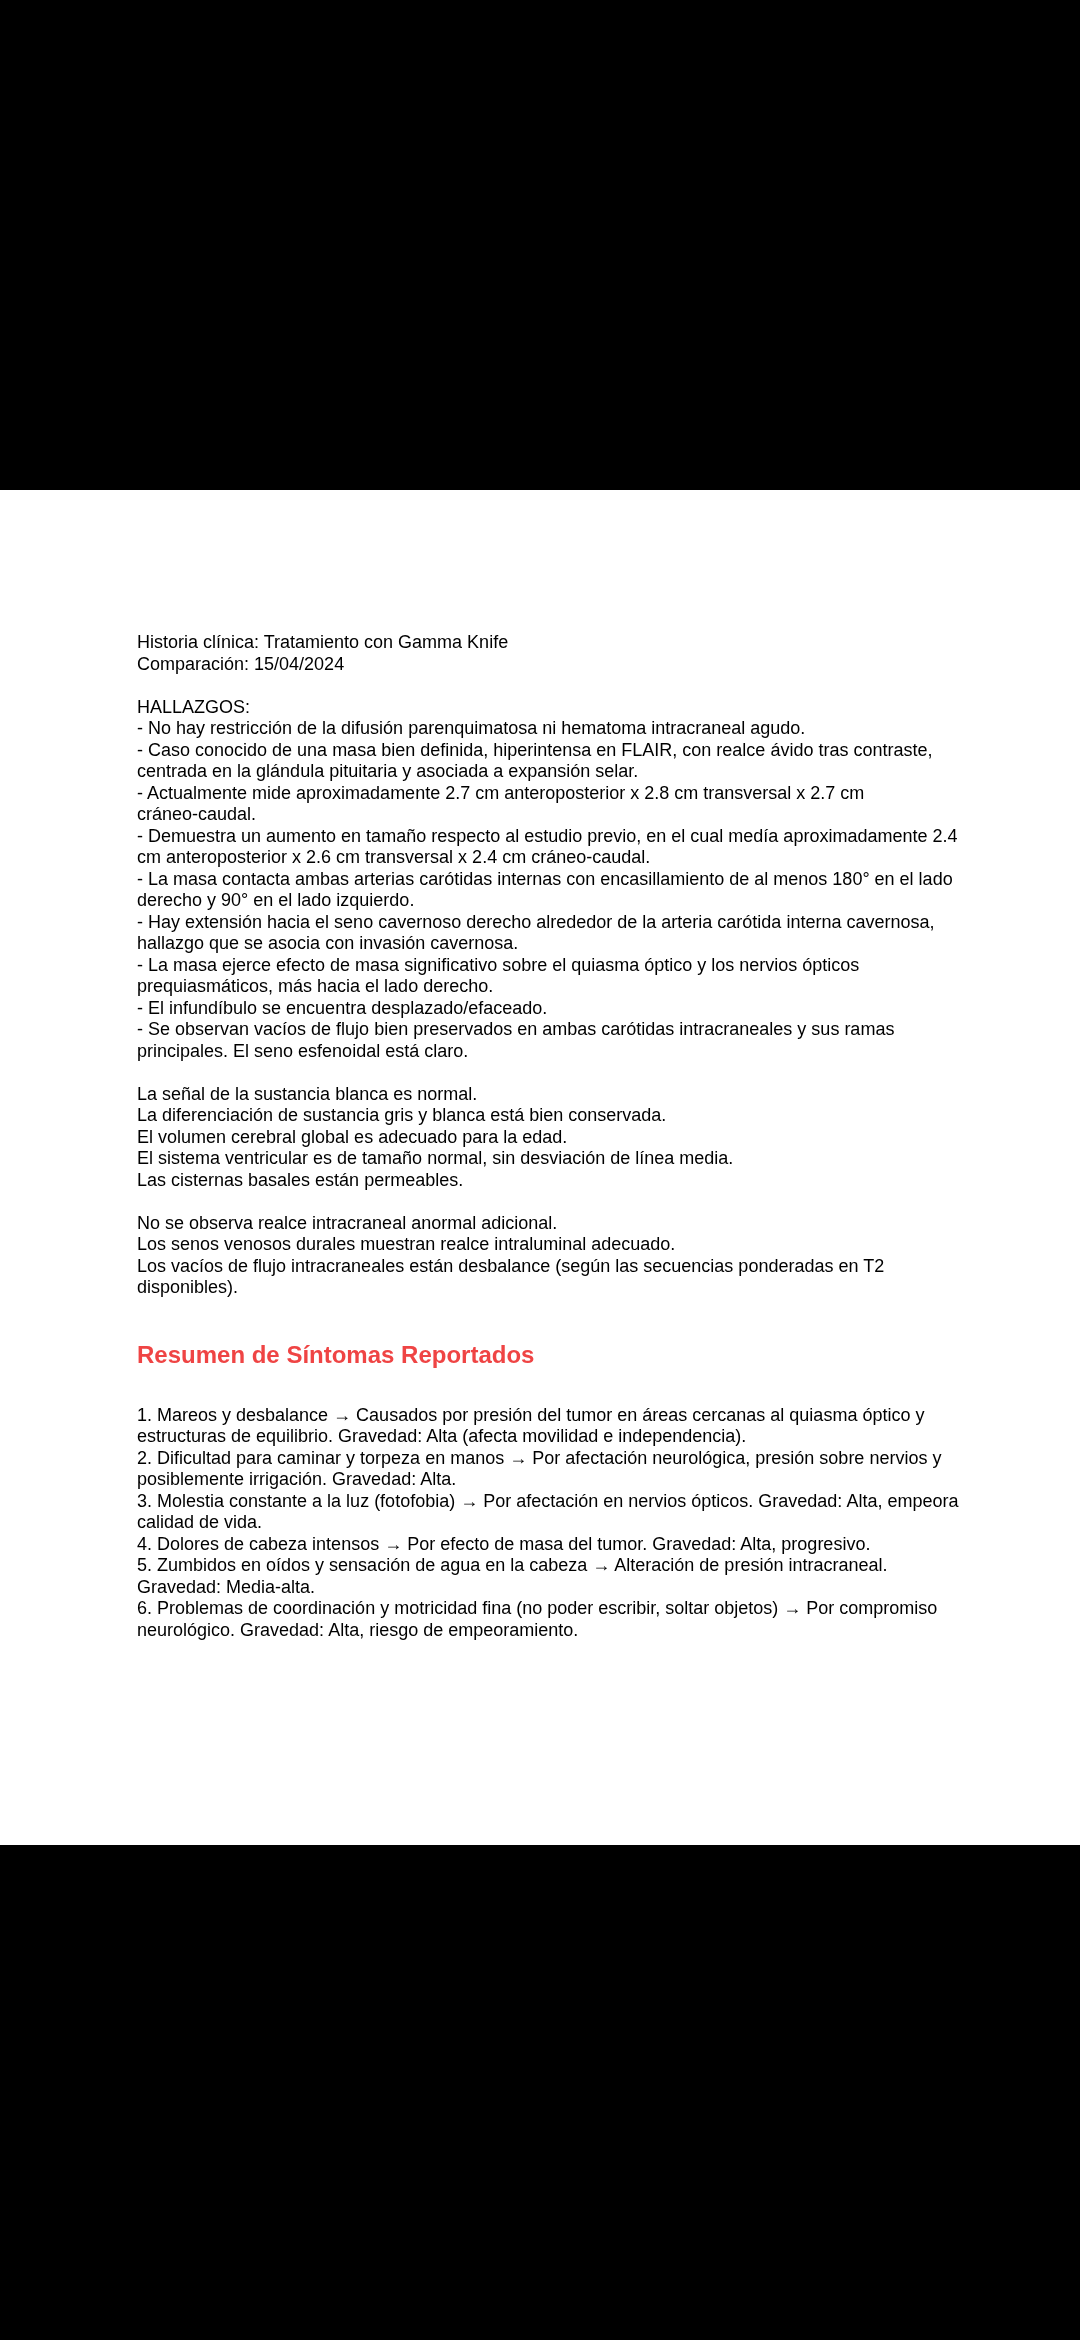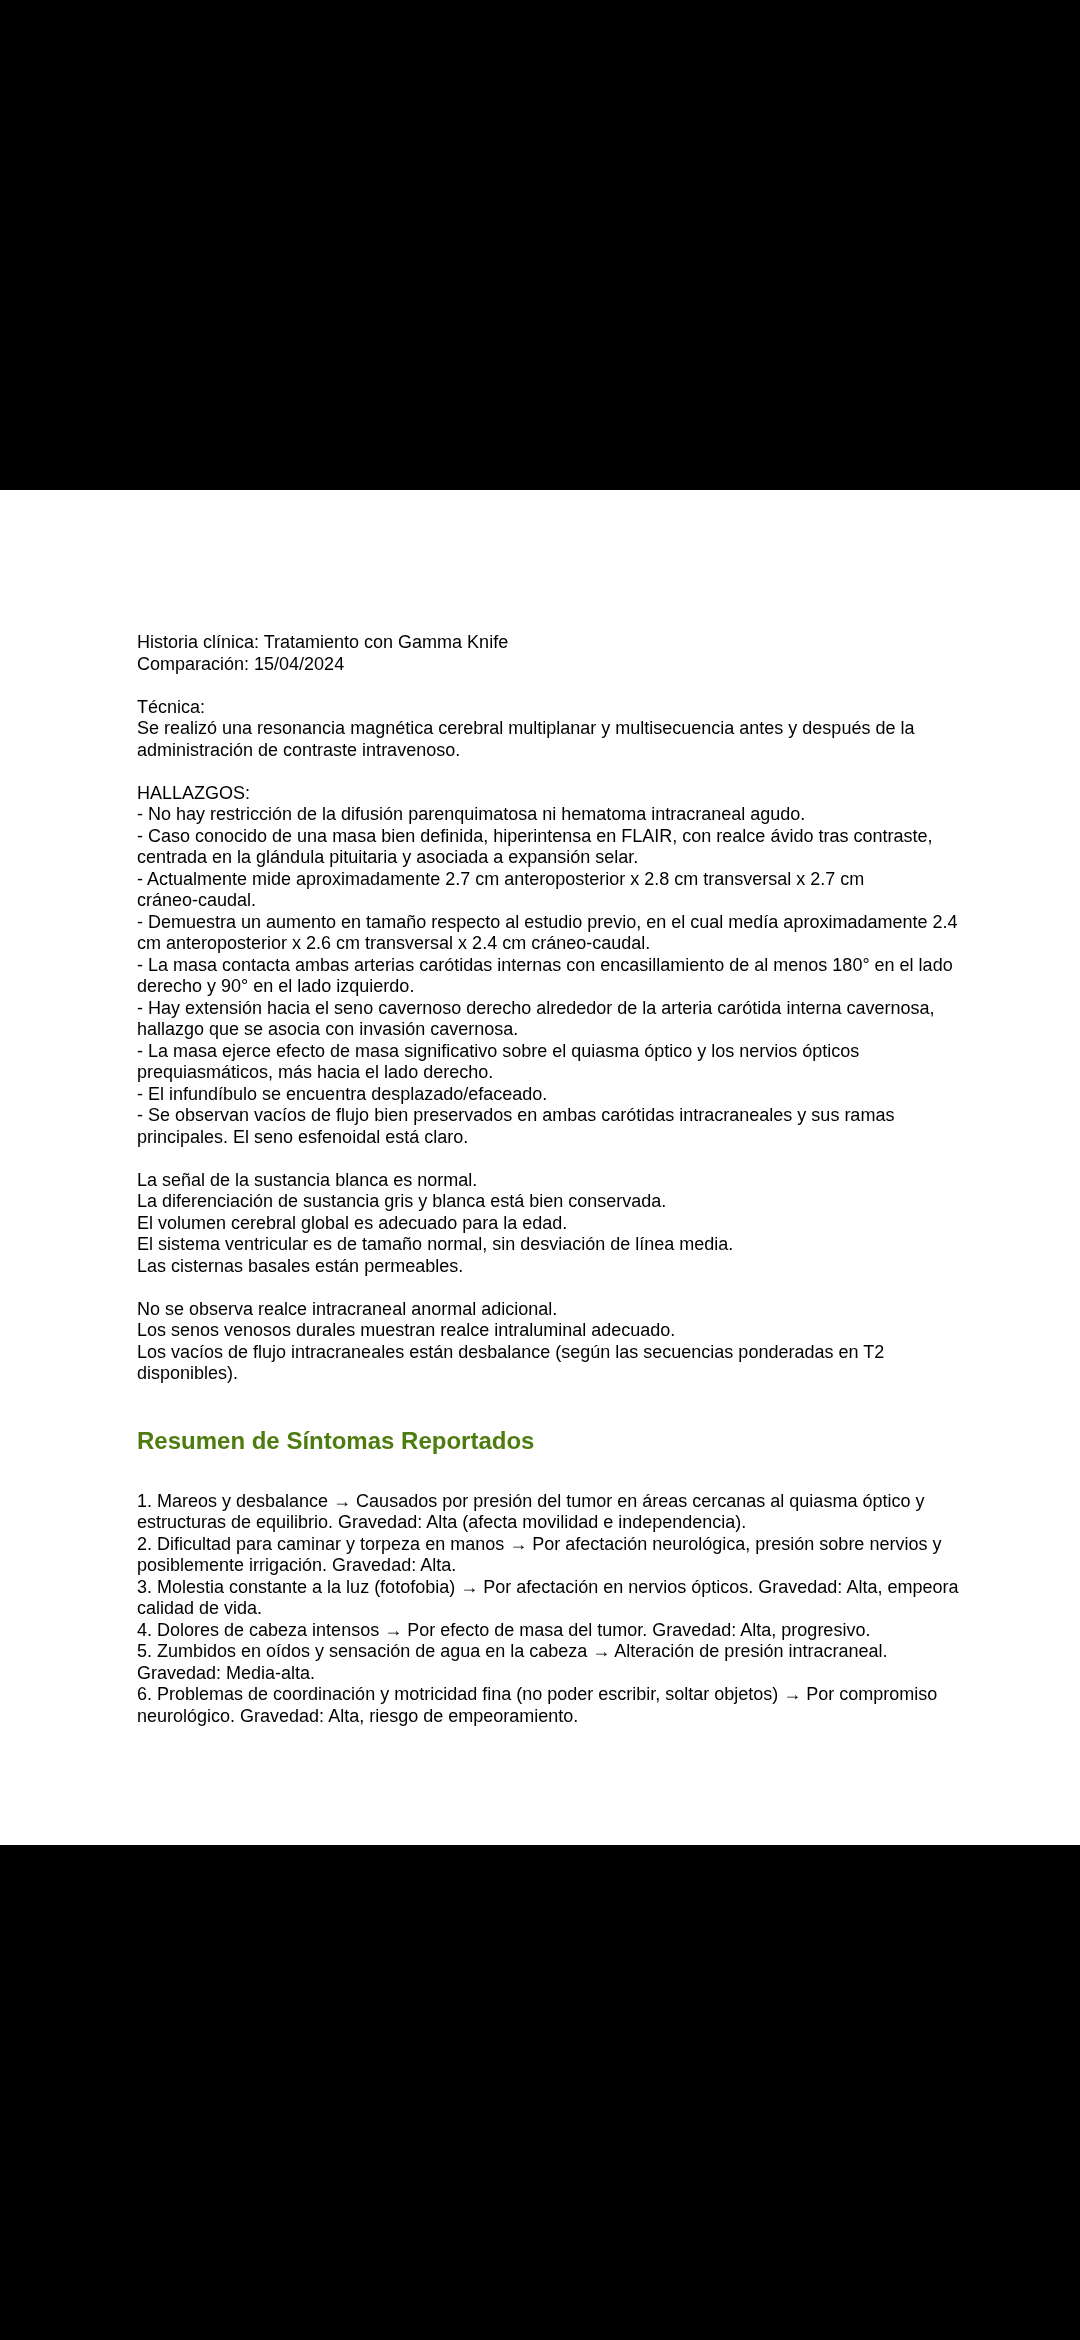--- a/index.html
+++ b/index.html
@@ -41,37 +41,34 @@
     line-height: 21.5px;
     white-space: pre-line;
     color: #000000;
   }
   .content h1 {
     font-size: 24px;
     line-height: 28px;
     font-weight: 700;
     margin: 42px 0 36px 0;
     white-space: pre-line;
-    color: #4d7c0f;
+    color: #ef4444;
     letter-spacing: 0;
   }
 </style>
 </head>
 <body>
 
 <div class="screen">
   <div class="sheet">
     <div class="content">
 
       <p>Historia clínica: Tratamiento con Gamma Knife
 Comparación: 15/04/2024</p>
 
-      <p>Técnica:
-Se realizó una resonancia magnética cerebral multiplanar y multisecuencia antes y después de la
-administración de contraste intravenoso.</p>
 
       <p>HALLAZGOS:
 - No hay restricción de la difusión parenquimatosa ni hematoma intracraneal agudo.
 - Caso conocido de una masa bien definida, hiperintensa en FLAIR, con realce ávido tras contraste,
 centrada en la glándula pituitaria y asociada a expansión selar.
 - Actualmente mide aproximadamente 2.7 cm anteroposterior x 2.8 cm transversal x 2.7 cm
 cráneo-caudal.
 - Demuestra un aumento en tamaño respecto al estudio previo, en el cual medía aproximadamente 2.4
 cm anteroposterior x 2.6 cm transversal x 2.4 cm cráneo-caudal.
 - La masa contacta ambas arterias carótidas internas con encasillamiento de al menos 180° en el lado

